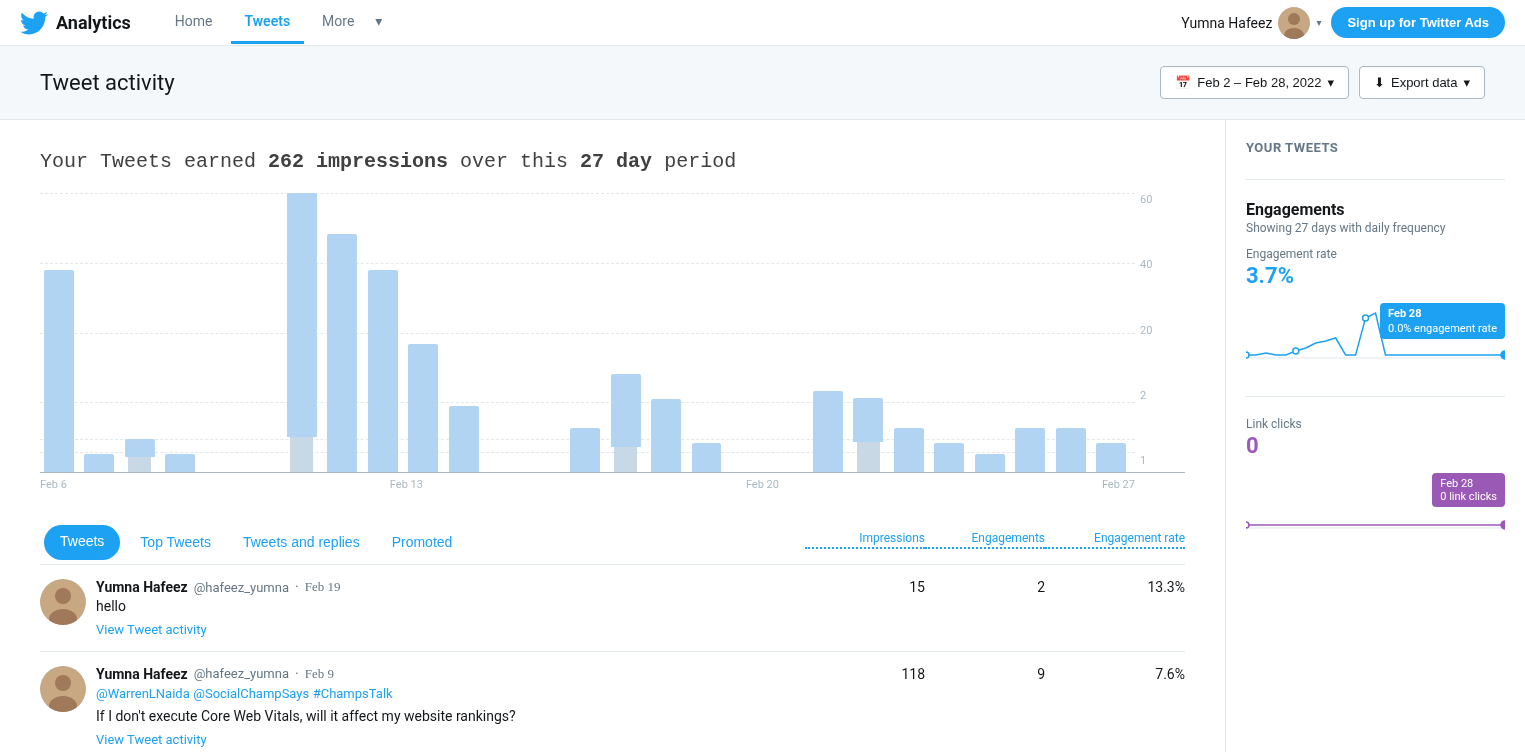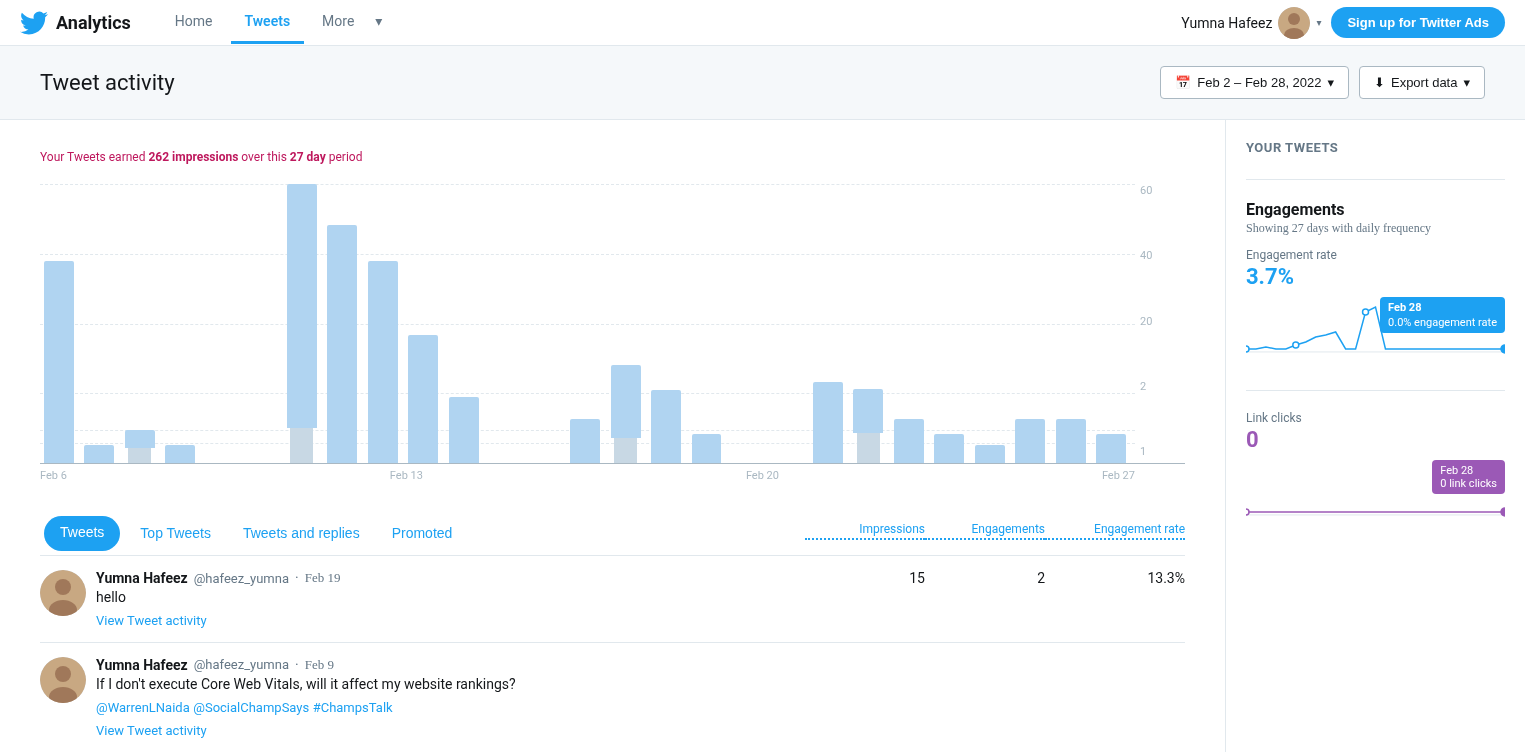--- a/index.html
+++ b/index.html
@@ -42,21 +42,21 @@
       border: 1px solid #aab8c2; border-radius: 4px;
       padding: 8px 14px; font-size: 13px; color: #14171a; cursor: pointer; background: #fff;
     }
 
     
     .main-content { display: flex; padding: 0; }
     .left-panel { flex: 1; padding: 30px 40px; }
     .right-panel { width: 300px; padding: 20px; border-left: 1px solid #e1e8ed; min-height: calc(100vh - 120px); }
 
     
-    .summary-text { font-size: 12px; color: #be185d; margin-bottom: 20px; }
+    .summary-text { font-size: 20px; color: #404040; margin-bottom: 20px; font-family: Liberation Mono, monospace; }
     .summary-text strong { font-weight: 700; }
 
     
     .chart-area { position: relative; margin-bottom: 30px; }
     .chart-container {
       width: 100%; height: 280px; position: relative;
       border-bottom: 1px solid #aab8c2;
     }
     .chart-grid-lines {
       position: absolute; top: 0; left: 0; right: 50px; bottom: 0;
@@ -118,27 +118,27 @@
 
     
     .right-section { margin-bottom: 24px; }
     .right-section-title { font-size: 13px; font-weight: 700; color: #657786; letter-spacing: 0.5px; text-transform: uppercase; margin-bottom: 4px; }
     .right-section-desc { font-size: 13px; color: #14171a; line-height: 1.4; }
     .right-section-desc strong { font-weight: 700; }
     .right-divider { border: none; border-top: 1px solid #e1e8ed; margin: 20px 0; }
 
     .eng-section { margin-bottom: 10px; }
     .eng-title { font-size: 16px; font-weight: 700; color: #14171a; margin-bottom: 2px; }
-    .eng-desc { font-size: 12px; color: #657786; font-family: Liberation Serif, serif; }
+    .eng-desc { font-size: 12px; color: #657786; }
 
     .metric-label { font-size: 12px; color: #657786; margin-top: 12px; margin-bottom: 2px; }
     .metric-value { font-size: 22px; font-weight: 700; color: #1da1f2; }
 
     
-    .mini-chart-wrapper { position: relative; margin-top: 8px; }
+    .mini-chart-wrapper { position: relative; margin-top: 15px; }
     .mini-chart-svg { width: 100%; height: 70px; }
     .tooltip-box {
       position: absolute; top: 0; right: 0;
       background: #1da1f2; color: #fff; font-size: 11px;
       padding: 4px 8px; border-radius: 4px;
     }
     .tooltip-box .tt-date { font-weight: 700; margin-bottom: 2px; font-size: 11px; }
     .tooltip-box .tt-val { font-size: 11px; }
 
     
@@ -362,27 +362,32 @@
           <ellipse cx="23" cy="40" rx="14" ry="10" fill="#a0785a"></ellipse>
         </svg>
       </div>
       <div class="tweet-content">
         <div class="tweet-author-line">
           <span class="tweet-author-name">Yumna Hafeez</span>
           <span class="tweet-handle">@hafeez_yumna</span>
           <span class="dot-separator">·</span>
           <span class="tweet-date">Feb 9</span>
         </div>
-        <div class="tweet-text">If I don't execute Core Web Vitals, will it affect my website rankings?</div>
         <div class="tweet-text">
           <a class="tweet-link">@WarrenLNaida</a>
           <a class="tweet-link"> @SocialChampSays</a>
           <a class="tweet-link"> #ChampsTalk</a>
         </div>
+        <div class="tweet-text">If I don't execute Core Web Vitals, will it affect my website rankings?</div>
         <a class="view-activity">View Tweet activity</a>
+      </div>
+      <div class="tweet-metrics">
+        <div class="metric metric-impressions">118</div>
+        <div class="metric metric-engagements">9</div>
+        <div class="metric metric-engrate">7.6%</div>
       </div>
     </div>
 
   </div>
 
   <div class="right-panel">
 
     <div class="right-section">
       <div class="right-section-title">YOUR TWEETS</div>
     </div>

